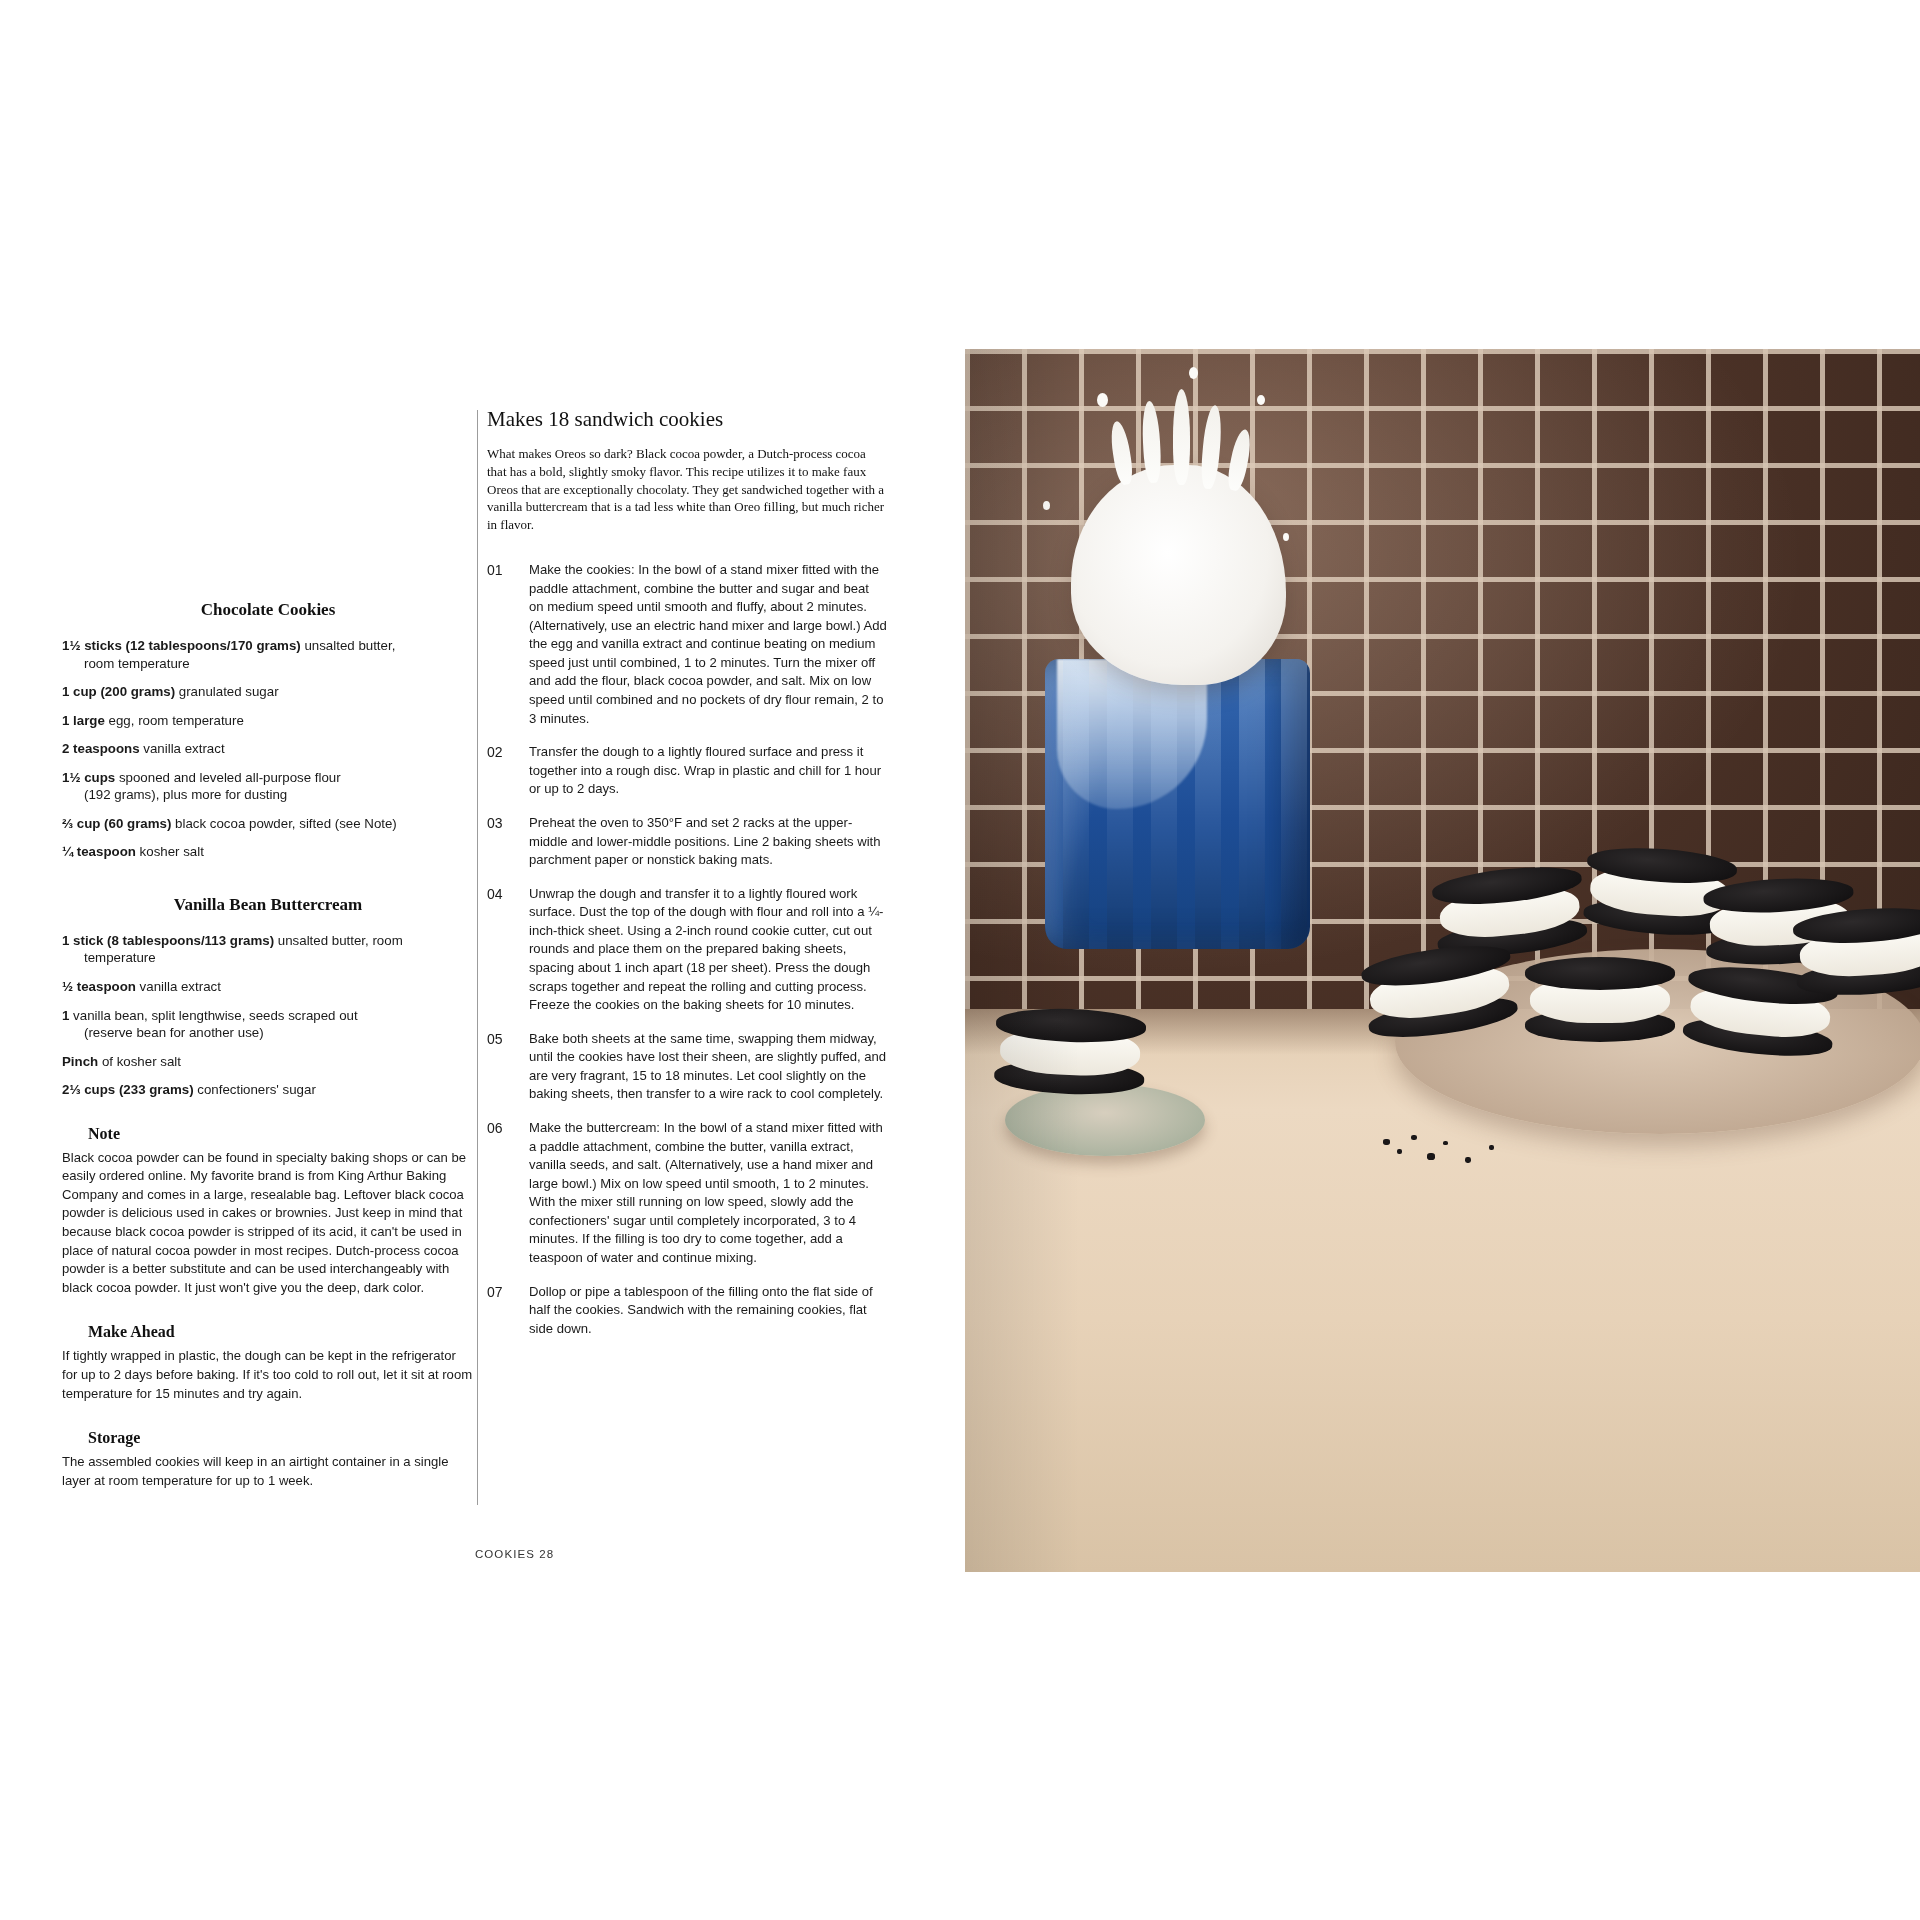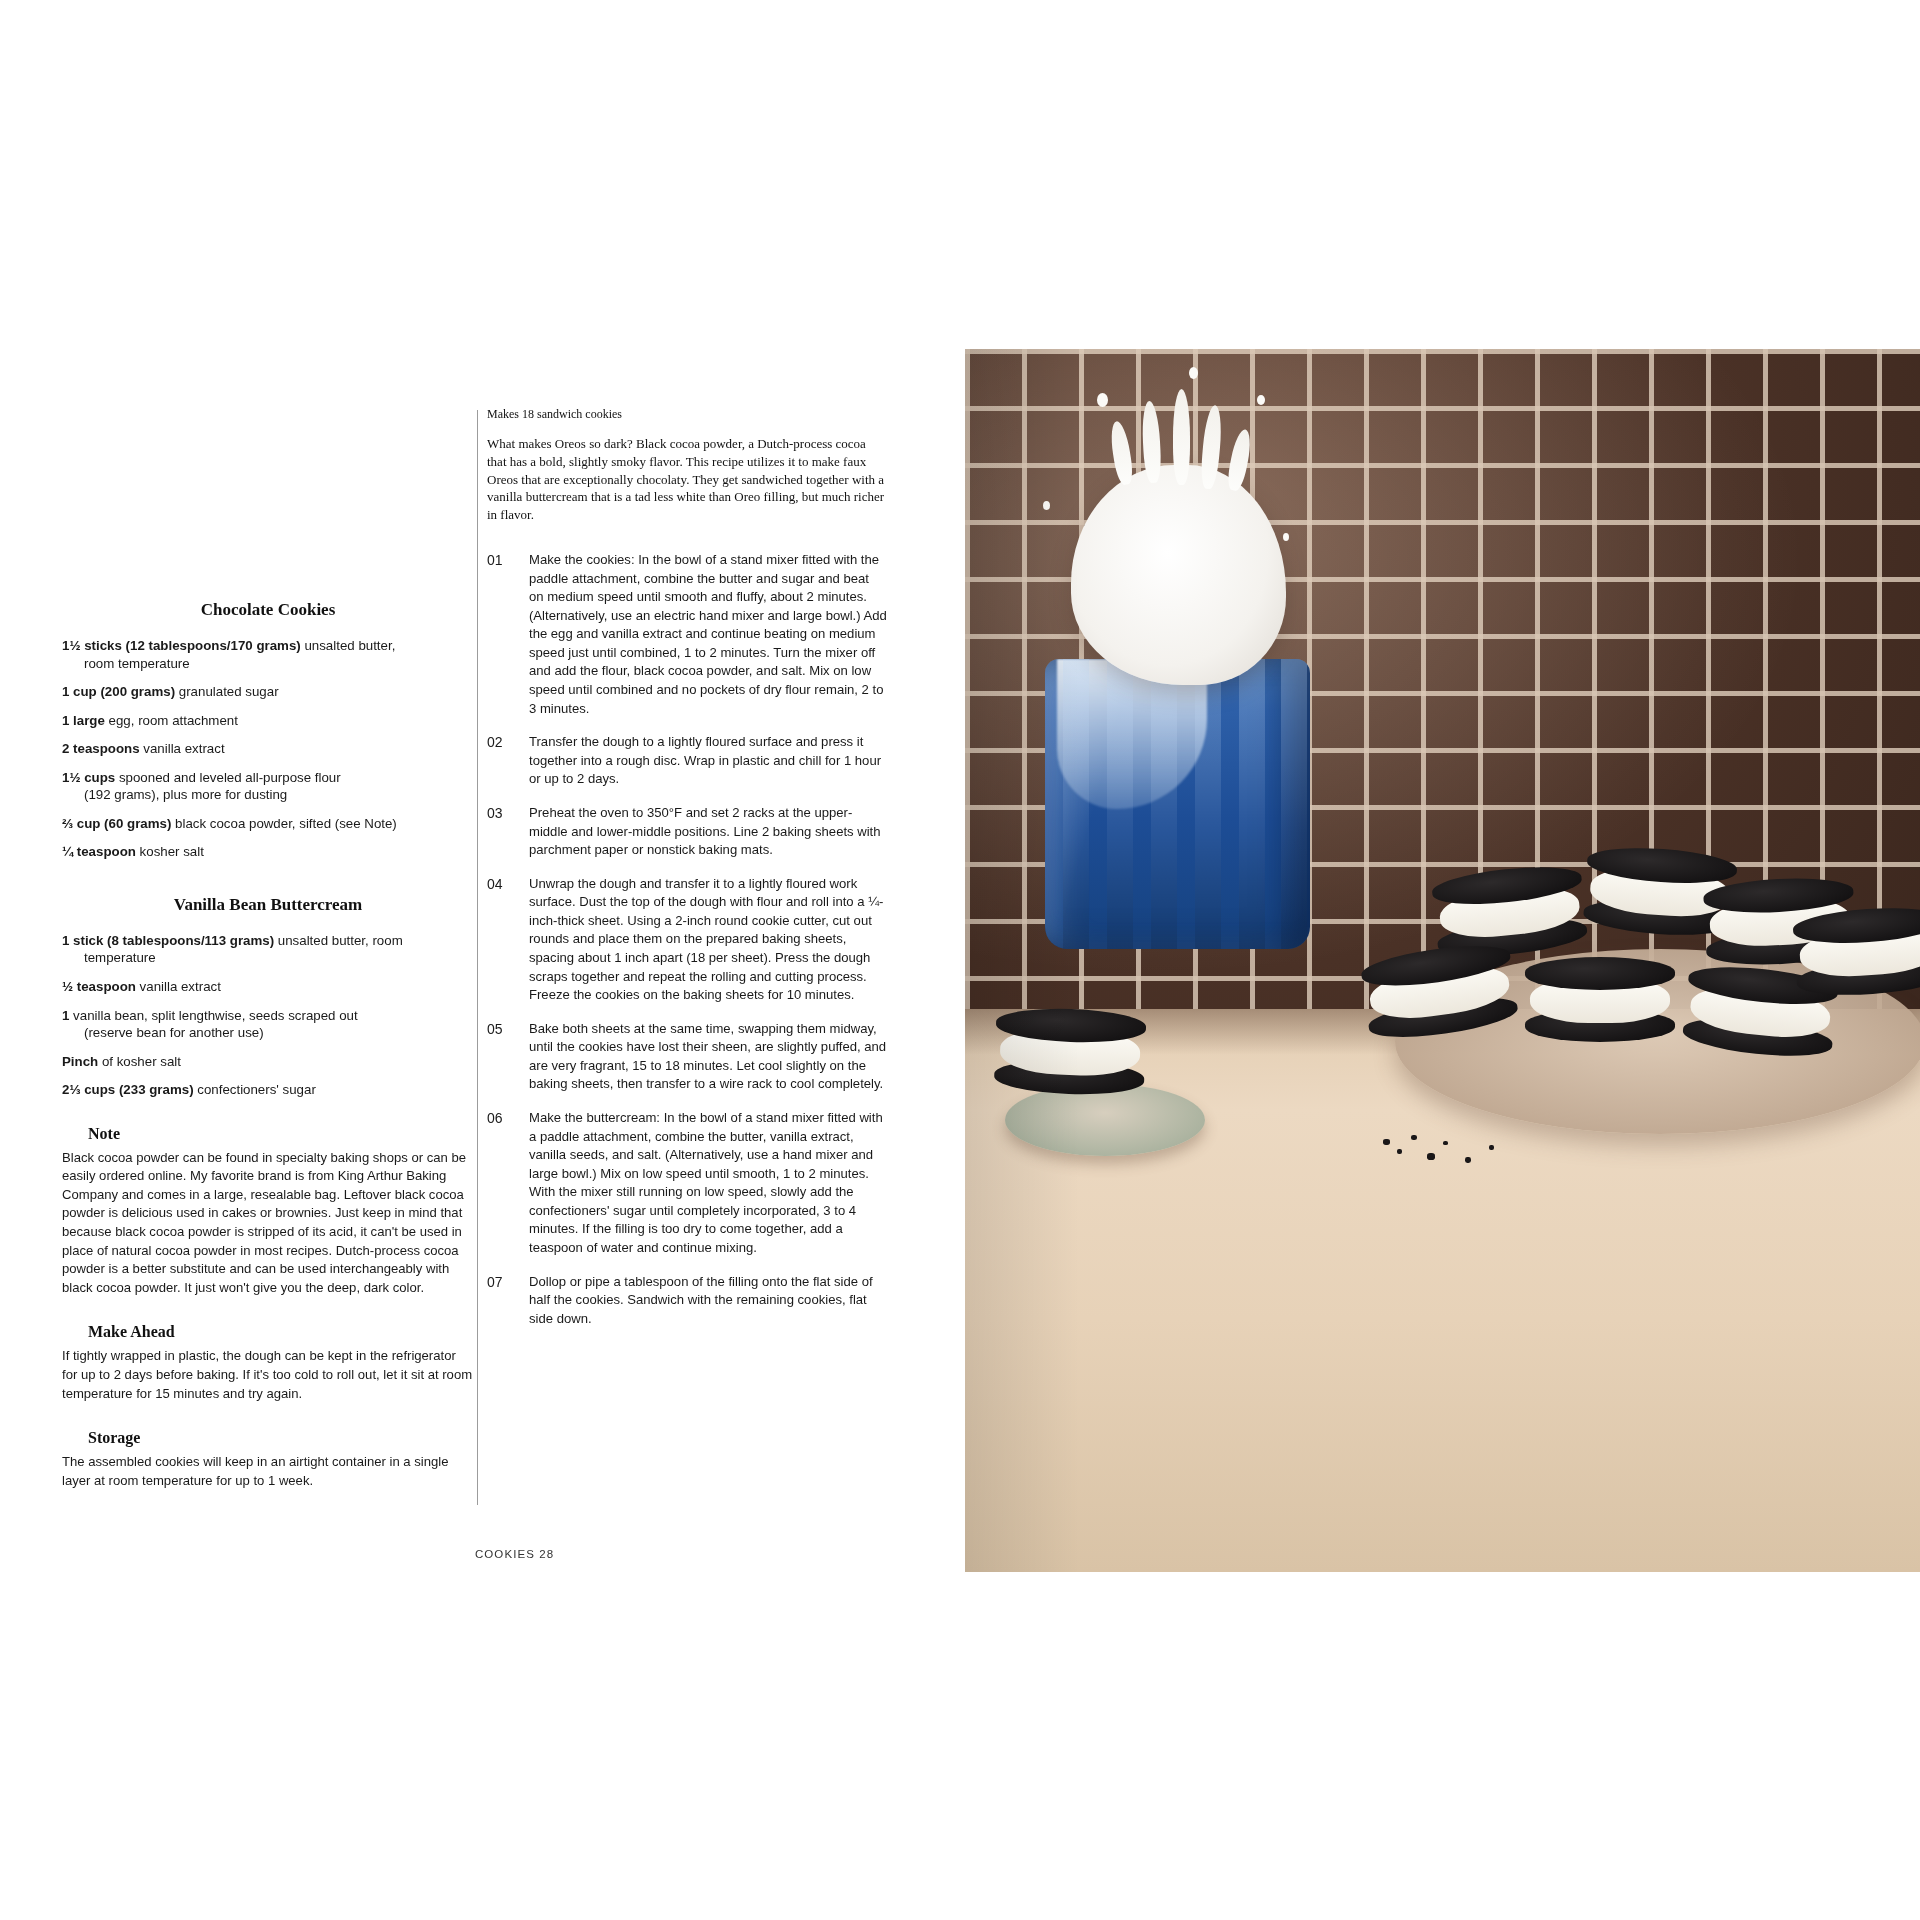--- a/index.html
+++ b/index.html
@@ -97,21 +97,21 @@
   }
   .note-body {
     font-size: 13.1px;
     line-height: 1.42;
     margin: 0;
     color: #1a1a1a;
   }
 
   .makes {
     font-family: "Liberation Serif", serif;
-    font-size: 12px;
+    font-size: 21px;
     margin: 0 0 13px 0;
     color: #111;
   }
   .intro {
     font-family: "Liberation Serif", serif;
     font-size: 13px;
     line-height: 1.37;
     margin: 0 0 27px 0;
     color: #111;
   }
@@ -327,21 +327,21 @@
 
       <h2 class="sub-head">Chocolate Cookies</h2>
 
       <p class="ing">
         <b>1½ sticks (12 tablespoons/170 grams)</b><span> unsalted butter,</span><span class="indent">room temperature</span>
       </p>
       <p class="ing">
         <b>1 cup (200 grams)</b><span> granulated sugar</span>
       </p>
       <p class="ing">
-        <b>1 large</b><span> egg, room attachment</span>
+        <b>1 large</b><span> egg, room temperature</span>
       </p>
       <p class="ing">
         <b>2 teaspoons</b><span> vanilla extract</span>
       </p>
       <p class="ing">
         <b>1½ cups</b><span> spooned and leveled all-purpose flour</span><span class="indent">(192 grams), plus more for dusting</span>
       </p>
       <p class="ing">
         <b>⅔ cup (60 grams)</b><span> black cocoa powder, sifted (see Note)</span>
       </p>

